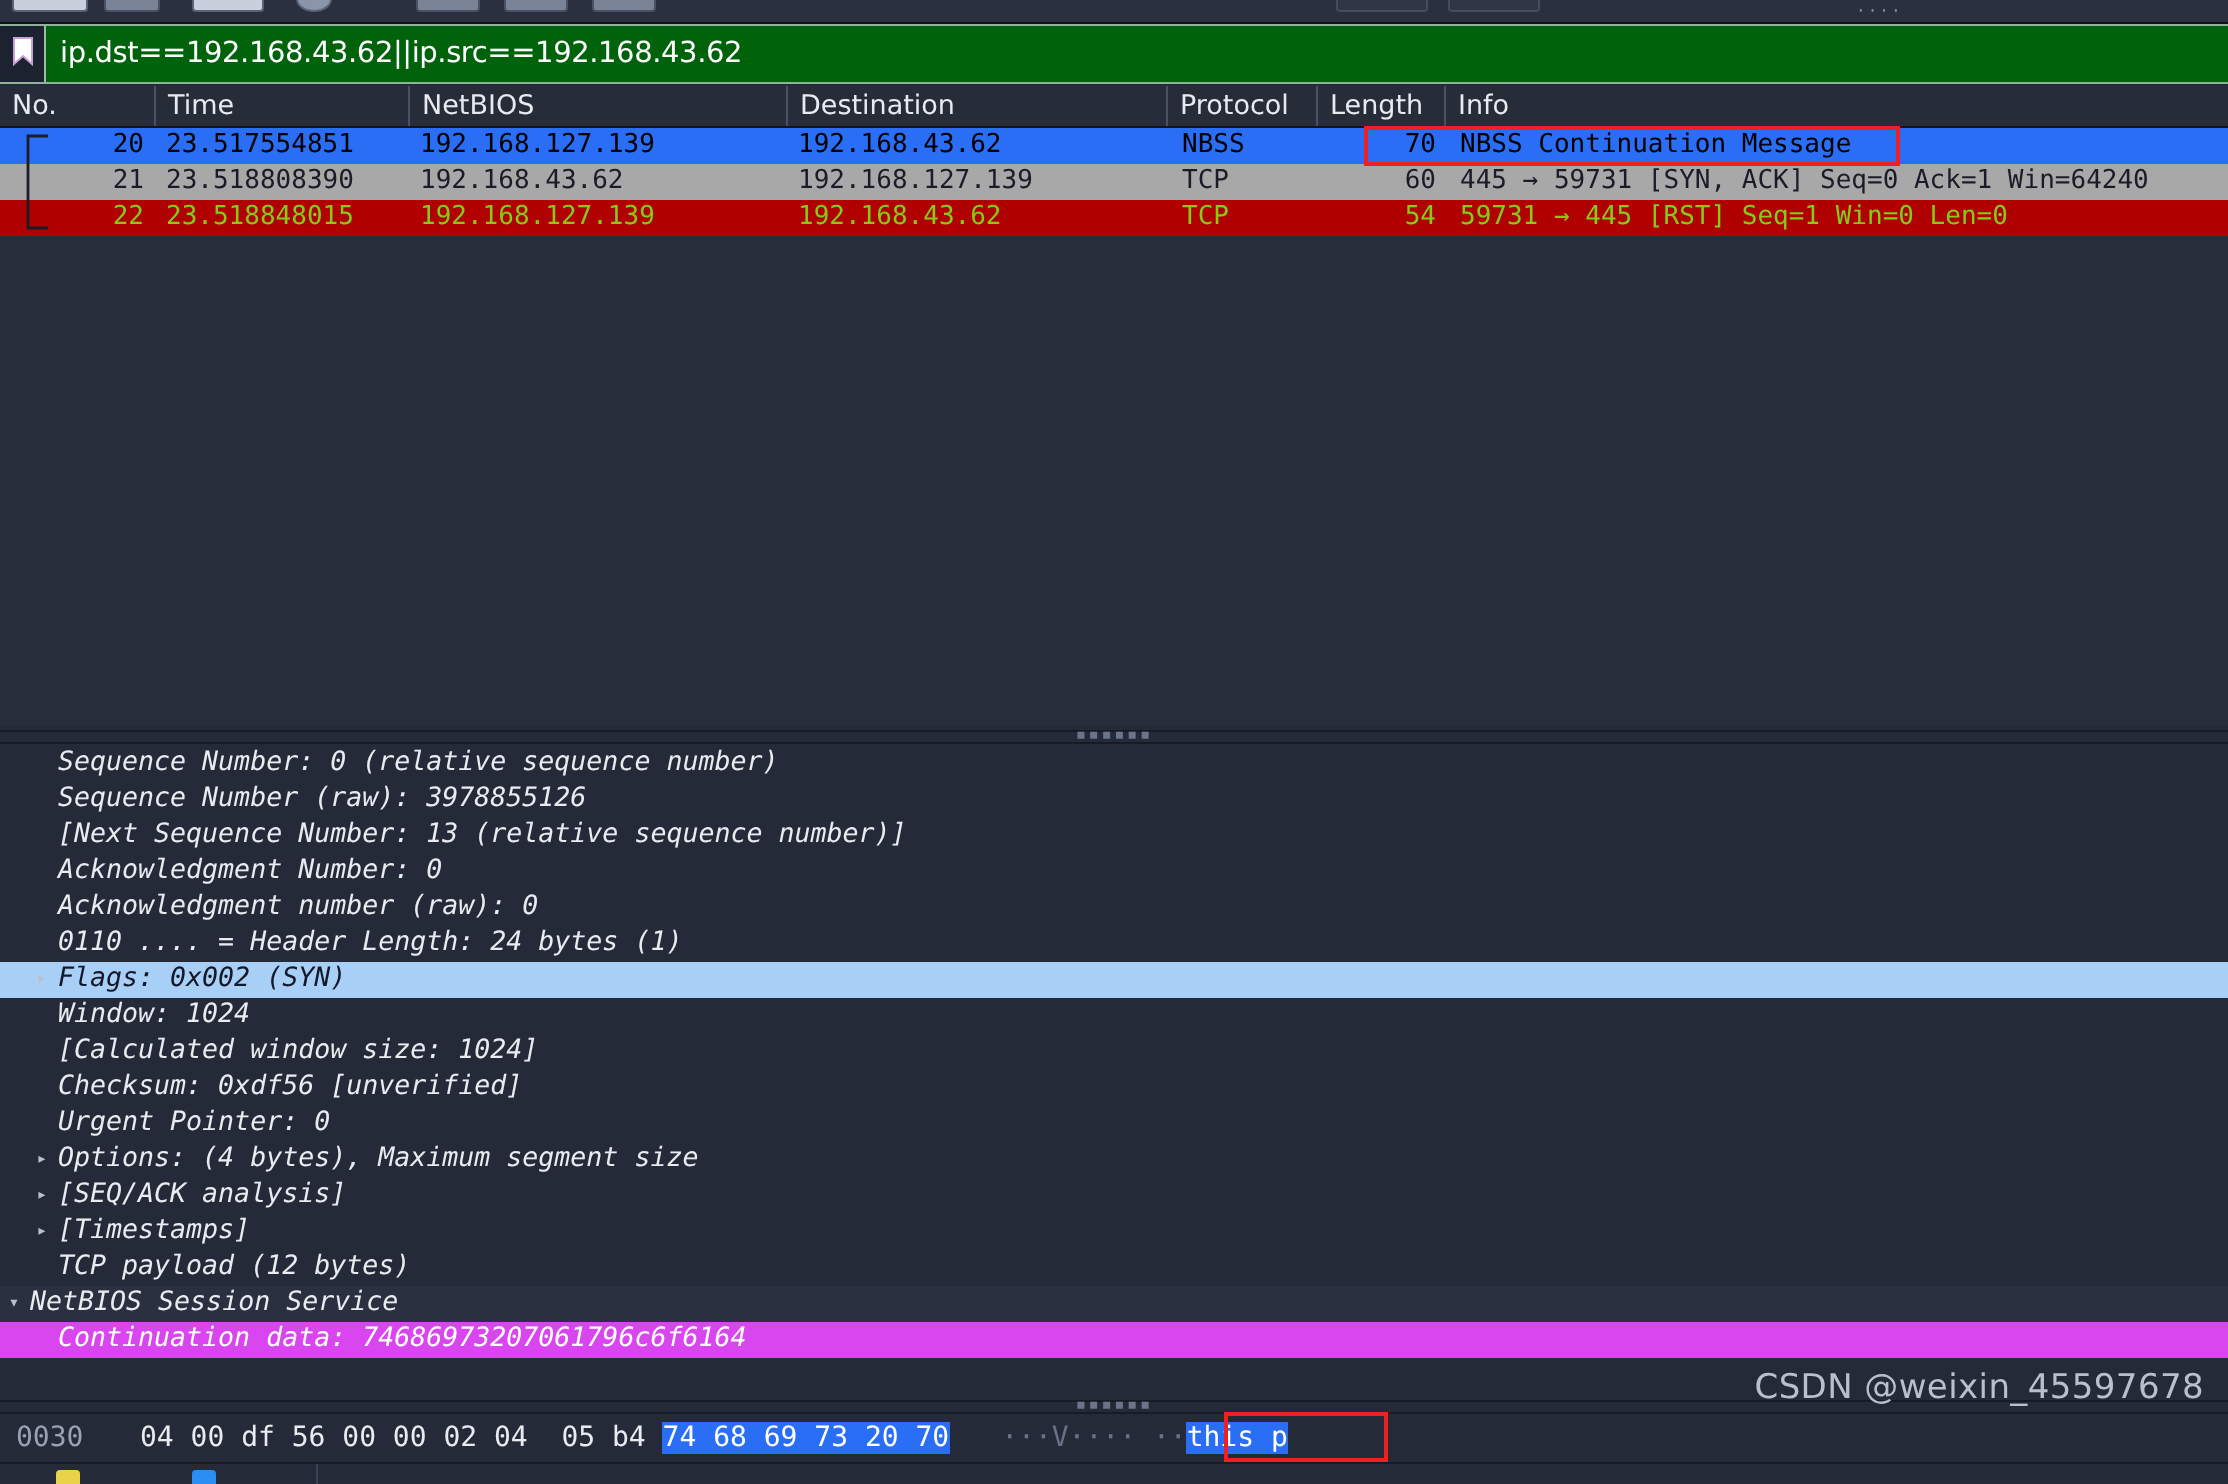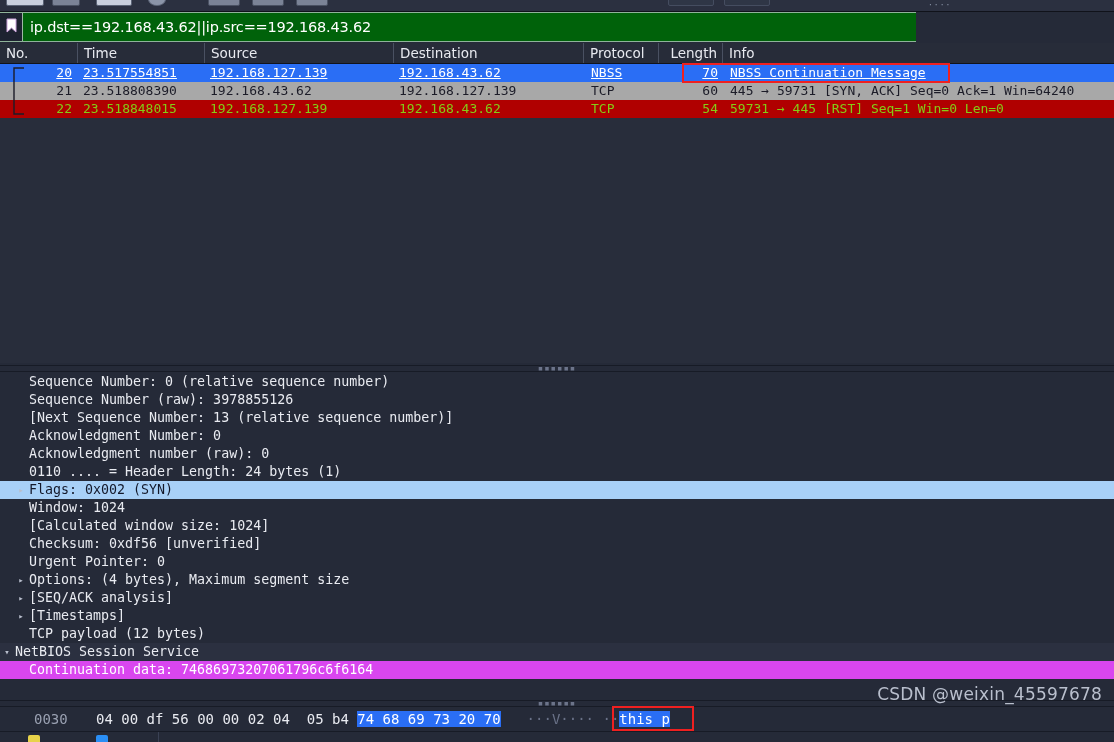--- a/index.html
+++ b/index.html
@@ -47,21 +47,21 @@
     top: 1px;
     color: #8b94a8;
     font-size: 8px;
     letter-spacing: 1px;
   }
 
   
   .filterbar {
     position: absolute;
     left: 0; top: 12px;
-    width: 916px; height: 30px;
+    width: 1114px; height: 30px;
     background: #00620a;
     border-top: 1px solid #8fb39a;
     border-bottom: 1px solid #8fb39a;
     box-sizing: border-box;
     display: flex;
     align-items: center;
   }
   .bookmark-wrap {
     width: 22px;
     height: 28px;
@@ -123,21 +123,21 @@
     white-space: nowrap;
   }
   .c-no      { width: 78px;  text-align: right; padding-right: 6px; }
   .c-time    { width: 127px; padding-left: 5px; }
   .c-src     { width: 189px; padding-left: 5px; }
   .c-dst     { width: 190px; padding-left: 5px; }
   .c-proto   { width: 75px;  padding-left: 7px; }
   .c-len     { width: 64px;  text-align: right; padding-right: 5px; }
   .c-info    { flex: 1; padding-left: 7px; }
 
-  .prow.sel    { background: #2a6ef5; color: #ffffff; text-decoration: underline; }
+  .prow.sel    { background: #2a6ef5; color: #000000; }
   .prow.gray   { background: #a8a8a8; color: #1c1c28; }
   .prow.redrow { background: #b00000; color: #84cc16; }
 
   .relation-marker {
     position: absolute;
     left: 10px;
     top: 0;
     width: 16px;
     height: 54px;
     pointer-events: none;
@@ -186,21 +186,21 @@
     align-items: center;
   }
   .drow .twisty {
     width: 14px;
     flex: 0 0 14px;
     text-align: center;
     color: #b9bfcd;
     font-size: 9px;
     line-height: 18px;
   }
-  .drow .dtext { padding-left: 1px; }
+  .drow .dtext { padding-left: 1px; font-style: italic; }
   .drow.sel-light { background: #a8d0f7; color: #13182a; }
   .drow.sel-blue  { background: #d946ef; color: #ffffff; }
   .drow.hdr-dark  { background: #2b3040; }
 
   
   .hex-pane {
     position: absolute;
     left: 0; top: 707px;
     width: 1114px;
     height: 24px;
@@ -214,21 +214,20 @@
     font-size: 14px;
     white-space: pre;
     display: flex;
     align-items: center;
   }
   .hex-off {
     color: #9aa1b2;
     padding-left: 8px;
     width: 62px;
     flex: 0 0 62px;
-    margin-left: 26px;
   }
   .hex-bytes { color: #e9ebf1; }
   .hex-bytes .hl { background: #2a6ef5; color: #ffffff; }
   .hex-ascii { color: #e9ebf1; margin-left: 26px; }
   .hex-ascii .dim { color: #6a7288; }
   .hex-ascii .hl { background: #2a6ef5; color: #ffffff; }
 
   
   .statusbar {
     position: absolute;
@@ -293,24 +292,24 @@
     </span>
   </div>
   <div class="filter-text">ip.dst==192.168.43.62||ip.src==192.168.43.62</div>
 </div>
 
 <div class="packet-list">
 
   <div class="plist-header">
     <div class="hcell c-no" style="text-align:left;padding-left:6px;">No.</div>
     <div class="hcell c-time">Time</div>
-    <div class="hcell c-src">Source</div>
+    <div class="hcell c-src">NetBIOS</div>
     <div class="hcell c-dst">Destination</div>
     <div class="hcell c-proto">Protocol</div>
-    <div class="hcell c-len" style="text-align:right;padding-left:6px;">Length</div>
+    <div class="hcell c-len" style="text-align:left;padding-left:6px;">Length</div>
     <div class="hcell c-info" style="border-right:none;">Info</div>
   </div>
 
   <div class="plist-rows" id="plist-rows">
     <svg class="relation-marker" viewBox="0 0 16 54">
       <path d="M14 4 H4 V50 H14" fill="none" stroke="#1c1c28" stroke-width="1.4"></path>
     </svg>
   <div class="prow sel">
         <div class="c c-no">20</div>
         <div class="c c-time">23.517554851</div>

